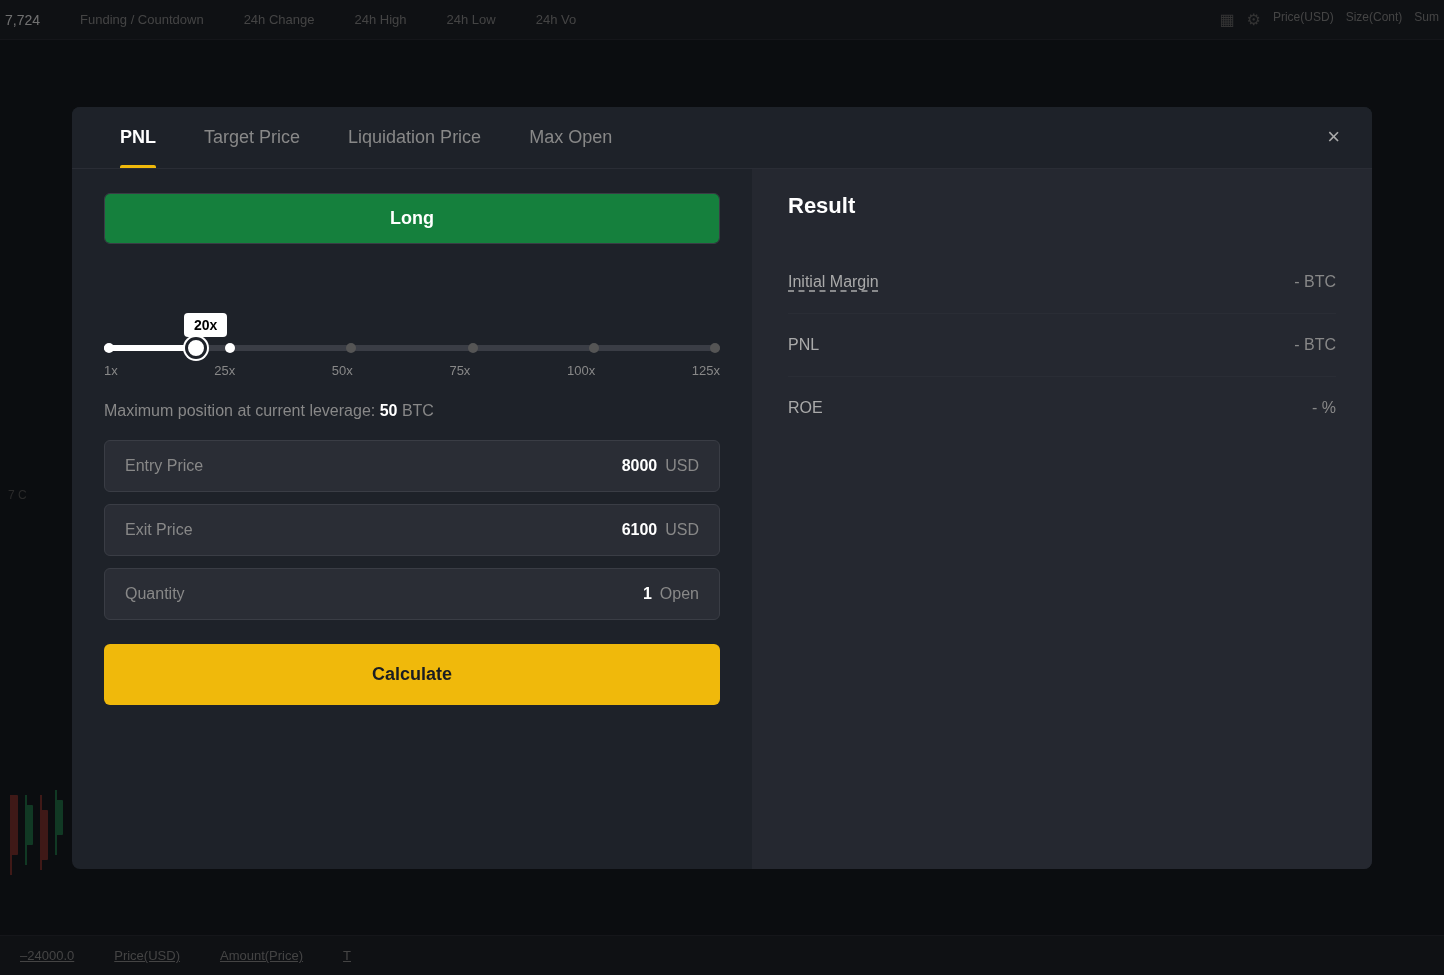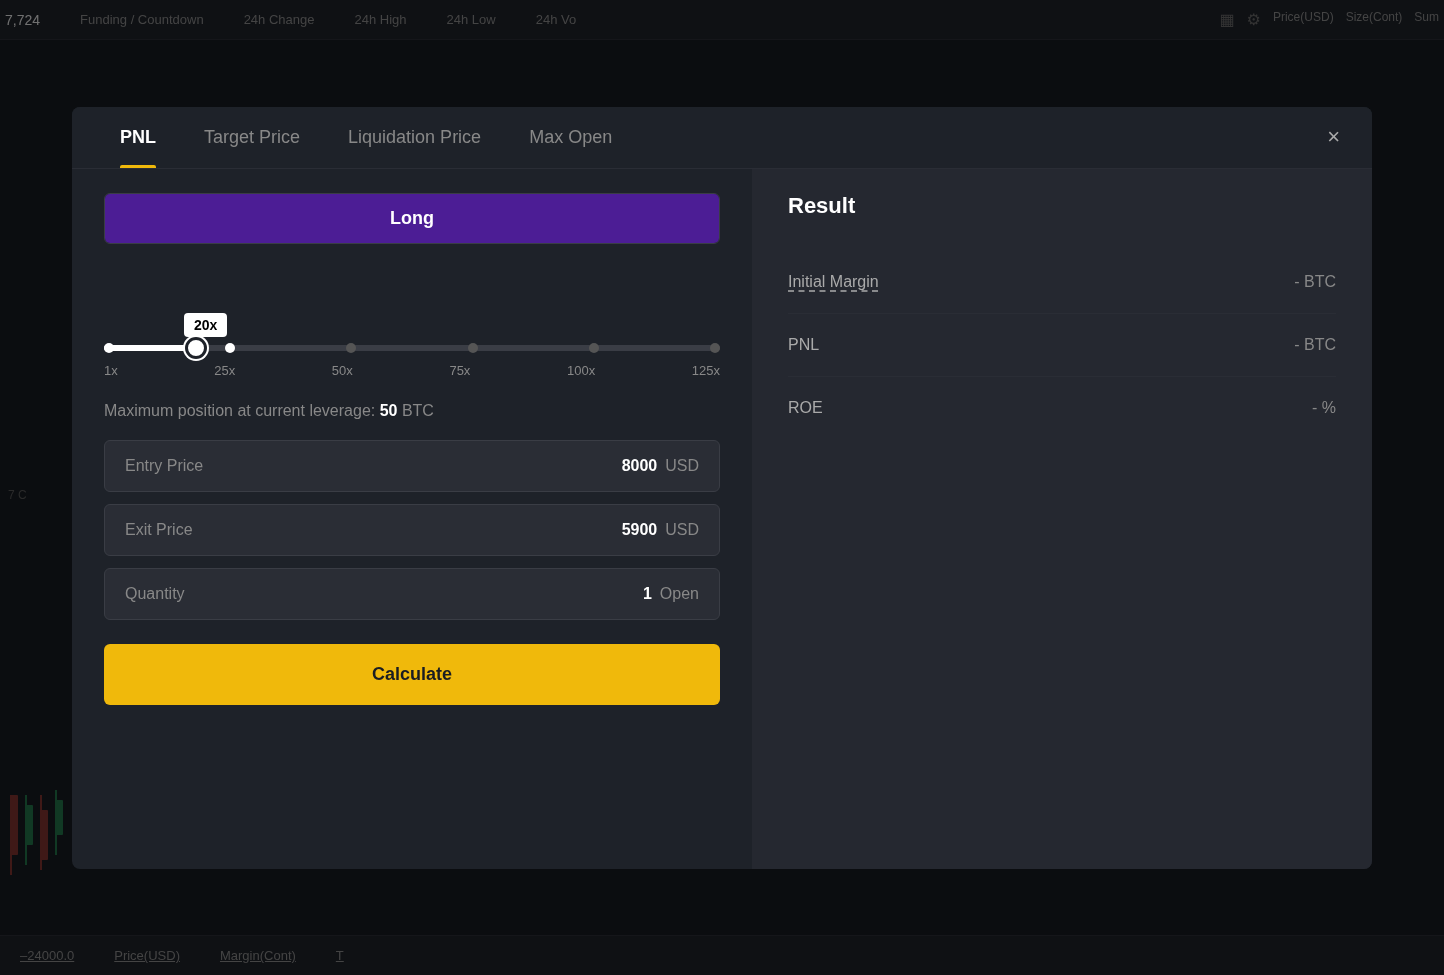--- a/index.html
+++ b/index.html
@@ -148,21 +148,21 @@
       flex: 1;
       padding: 14px 0;
       font-size: 18px;
       text-align: center;
       cursor: pointer;
       color: #888;
       background: #2a2d35;
     }
 
     .toggle-btn.active {
-      background: #4c1d95;
+      background: #15803d;
       color: #fff;
       font-weight: 600;
     }
 
     
     .leverage-section {
       margin-bottom: 24px;
     }
 
     .leverage-bubble {
@@ -439,21 +439,21 @@
             <span class="input-value">8000</span>
             <span class="input-unit">USD</span>
           </div>
         </div>
       </div>
 
       <div class="input-group">
         <div class="input-field">
           <span class="input-label">Exit Price</span>
           <div class="input-value-group">
-            <span class="input-value">5900</span>
+            <span class="input-value">6100</span>
             <span class="input-unit">USD</span>
           </div>
         </div>
       </div>
 
       <div class="input-group">
         <div class="input-field">
           <span class="input-label">Quantity</span>
           <div class="input-value-group">
             <span class="input-value">1</span>
@@ -485,15 +485,15 @@
         <span class="result-value">- %</span>
       </div>
     </div>
 
   </div>
 </div>
 
 <div class="bottom-bar">
   <span>–24000.0</span>
   <span>Price(USD)</span>
-  <span>Margin(Cont)</span>
+  <span>Amount(Price)</span>
   <span>T</span>
 </div>
 
 </body></html>

